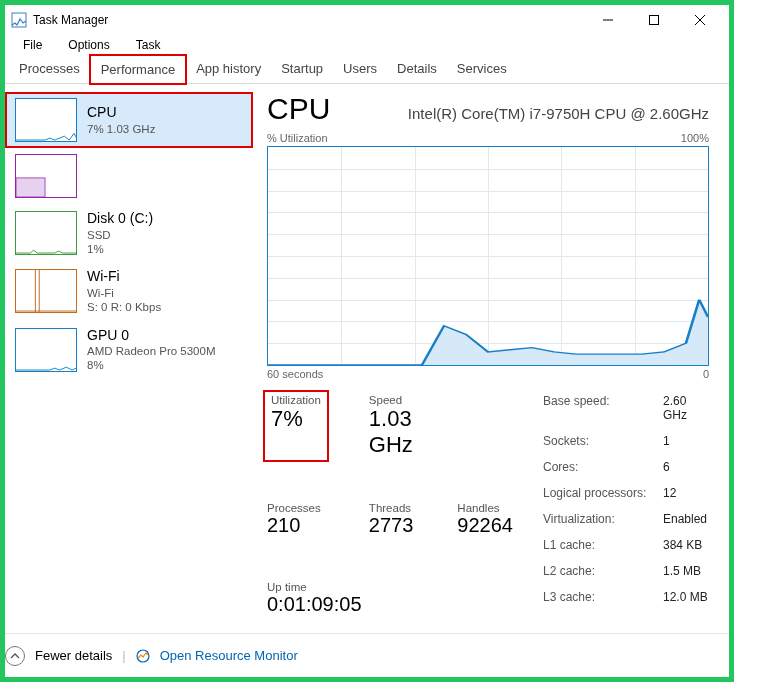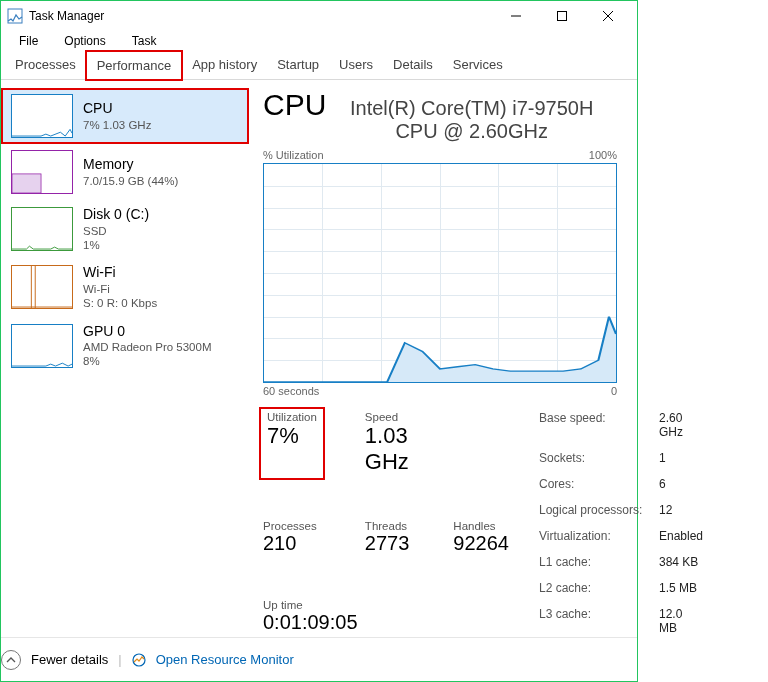--- a/index.html
+++ b/index.html
@@ -1,17 +1,17 @@
 <!DOCTYPE html>
 <html><head>
 <meta charset="utf-8">
 <style>
   * { box-sizing: border-box; }
   html, body { margin: 0; padding: 0; width: 768px; height: 682px; font-family: "Segoe UI", Tahoma, sans-serif; font-size: 12px; color: #000; background: #fff; overflow: hidden; }
-  .window { width: 638px; height: 682px; display: flex; flex-direction: column; border: 1px solid #22c55e; background: #fff; }
+  .window { width: 734px; height: 682px; display: flex; flex-direction: column; border: 5px solid #22c55e; background: #fff; }
 
   
   .titlebar { height: 30px; display: flex; align-items: center; padding: 0 6px; }
   .titlebar .app-icon { width: 16px; height: 16px; margin-right: 6px; }
   .titlebar .title { flex: 1; font-size: 12px; }
   .win-btn { width: 46px; height: 30px; display: flex; align-items: center; justify-content: center; color:#000; }
   .win-btn svg { width: 10px; height: 10px; }
 
   
   .menubar { height: 20px; display: flex; align-items: center; padding: 0 6px; gap: 2px; }
@@ -32,21 +32,21 @@
   .thumb { width: 62px; height: 44px; border:1px solid #aaa; background:#fff; position:relative; overflow:hidden; }
   .thumb svg { position:absolute; left:0; top:0; width:100%; height:100%; }
   .item .txt { display:flex; flex-direction:column; line-height:1.25; }
   .item .txt .t1 { font-size: 14px; }
   .item .txt .t2, .item .txt .t3 { font-size: 11.5px; color:#555; }
 
   
   .main { flex:1; padding: 8px 20px 0 14px; display:flex; flex-direction:column; min-width:0; }
   .hdr-row { display:flex; align-items:baseline; justify-content:space-between; margin-bottom: 6px; }
   .hdr-row .cpu-title { font-size: 30px; font-weight: 400; }
-  .hdr-row .cpu-name { font-size: 20px; color:#444; max-width: 360px; text-align:center; }
+  .hdr-row .cpu-name { font-size: 15px; color:#444; max-width: 360px; text-align:center; }
   .chart-labels { display:flex; justify-content:space-between; font-size: 11px; color:#666; margin-bottom:2px;}
   .chart { border:1px solid #177fc5; height: 220px; width:100%; position:relative; }
   .chart .grid { position:absolute; inset:0; }
   .chart .grid .h { position:absolute; left:0; right:0; border-top:1px solid #e0e9f0; }
   .chart .grid .v { position:absolute; top:0; bottom:0; border-left:1px solid #e0e9f0; }
   .chart svg.line { position:absolute; inset:0; width:100%; height:100%; }
   .chart-xlabels { display:flex; justify-content:space-between; font-size:11px; color:#666; margin-top:2px; }
 
   .stats { display:flex; margin-top: 14px; gap: 30px; }
   .stats-left { flex:1; display:grid; grid-template-columns: repeat(3, auto); row-gap: 10px; column-gap: 34px; gap: 44px; }
@@ -125,24 +125,20 @@
           <div class="t1">CPU</div>
           <div class="t2">7%  1.03 GHz</div>
         </div>
       </div>
 
       <div class="item">
         <div class="thumb" style="border-color:#9423a8">
           <svg viewBox="0 0 62 44" preserveAspectRatio="none">
               <rect x="0" y="24" width="30" height="20" fill="#e6d2ee" stroke="#9423a8" stroke-width="0.8"></rect>
             </svg>
-        </div>
-        <div class="txt">
-          <div class="t1">Memory</div>
-          <div class="t2">7.0/15.9 GB (44%)</div>
         </div>
       </div>
 
       <div class="item">
         <div class="thumb" style="border-color:#3c9a3c">
           <svg viewBox="0 0 62 44" preserveAspectRatio="none">
               <polyline points="0,43 15,43 18,40 22,43 40,43 44,41 48,43 62,43" fill="none" stroke="#3c9a3c" stroke-width="1"></polyline>
             </svg>
         </div>
         <div class="txt">

